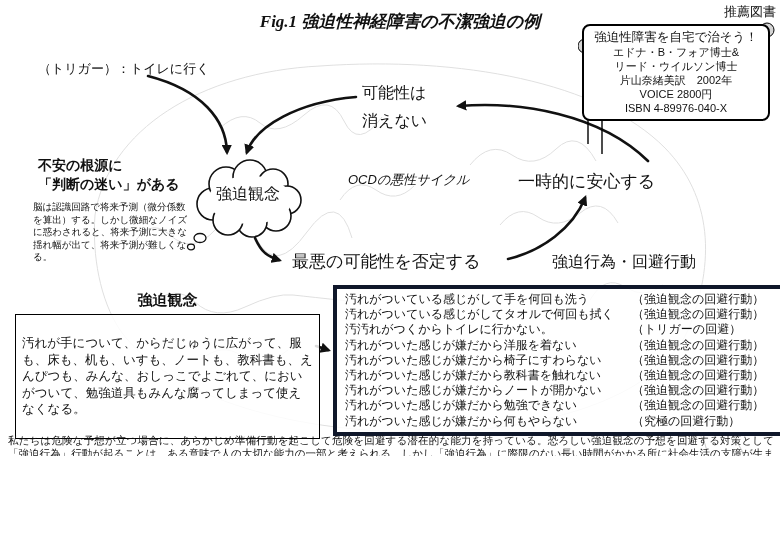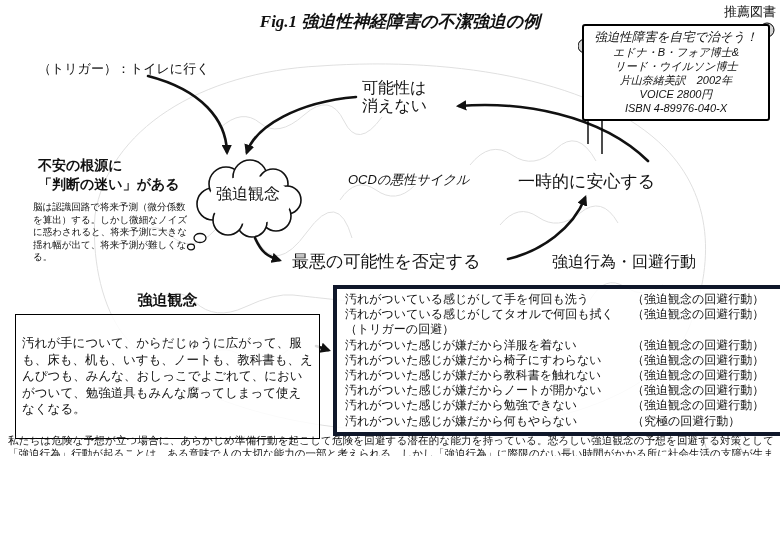--- a/index.html
+++ b/index.html
@@ -11,27 +11,27 @@
 
   #bg-sketch{left:0;top:0;pointer-events:none;}
   #arrows{left:0;top:0;pointer-events:none;}
 
   #title{left:220px;top:10px;width:360px;text-align:center;
          font-family:"Liberation Serif",serif;font-style:italic;font-weight:bold;font-size:17px;}
 
   #reco-header{left:578px;top:3px;width:198px;text-align:right;font-weight:normal;font-size:13px;}
   #scroll{left:578px;top:18px;width:198px;height:140px;}
   #scroll .deco{position:absolute;left:0;top:0;}
-  .scroll-inner{position:absolute;left:4px;top:6px;width:178px;border:2px solid #000;border-radius:3px;
-                background:#fff;text-align:center;padding:3px 3px 4px 3px;font-style:italic;}
+  .scroll-inner{position:absolute;left:4px;top:6px;width:178px;border:2px solid #000;border-radius:8px;
+                background:#fff;text-align:center;padding:3px 3px 4px 3px;}
   .scroll-title{font-size:12.5px;line-height:16px;}
   .scroll-line{font-size:11px;line-height:14px;}
 
   #trigger{left:38px;top:60px;font-size:13px;}
-  #possibility{left:362px;top:79px;font-size:16px;line-height:18px;}
+  #possibility{left:362px;top:79px;font-size:16px;line-height:28px;}
   #anxiety-heading{left:38px;top:156px;font-size:14px;font-weight:bold;line-height:19px;}
   #anxiety-body{left:33px;top:201px;width:160px;font-size:9.5px;line-height:12.6px;}
 
   #cloud{left:186px;top:158px;width:128px;height:98px;}
   #cloud .cloud-label{position:absolute;left:0;top:26px;width:124px;text-align:center;font-size:16px;}
 
   #ocd-cycle-label{left:348px;top:171px;font-size:13px;font-style:italic;}
   #relief{left:518px;top:170px;font-size:17px;}
   #deny-worst{left:292px;top:250px;font-size:17px;}
   #compulsion{left:552px;top:252px;font-size:16px;}
@@ -147,20 +147,21 @@
   <div id="behavior-box" class="abs">
     <div class="beh-row">
       <span class="beh-text">汚れがついている感じがして手を何回も洗う</span>
       <span class="beh-tag">（強迫観念の回避行動）</span>
     </div>
     <div class="beh-row">
       <span class="beh-text">汚れがついている感じがしてタオルで何回も拭く</span>
       <span class="beh-tag">（強迫観念の回避行動）</span>
     </div>
     <div class="beh-row">
+      <span class="beh-text">汚汚れがつくからトイレに行かない。</span>
       <span class="beh-tag">（トリガーの回避）</span>
     </div>
     <div class="beh-row">
       <span class="beh-text">汚れがついた感じが嫌だから洋服を着ない</span>
       <span class="beh-tag">（強迫観念の回避行動）</span>
     </div>
     <div class="beh-row">
       <span class="beh-text">汚れがついた感じが嫌だから椅子にすわらない</span>
       <span class="beh-tag">（強迫観念の回避行動）</span>
     </div>

